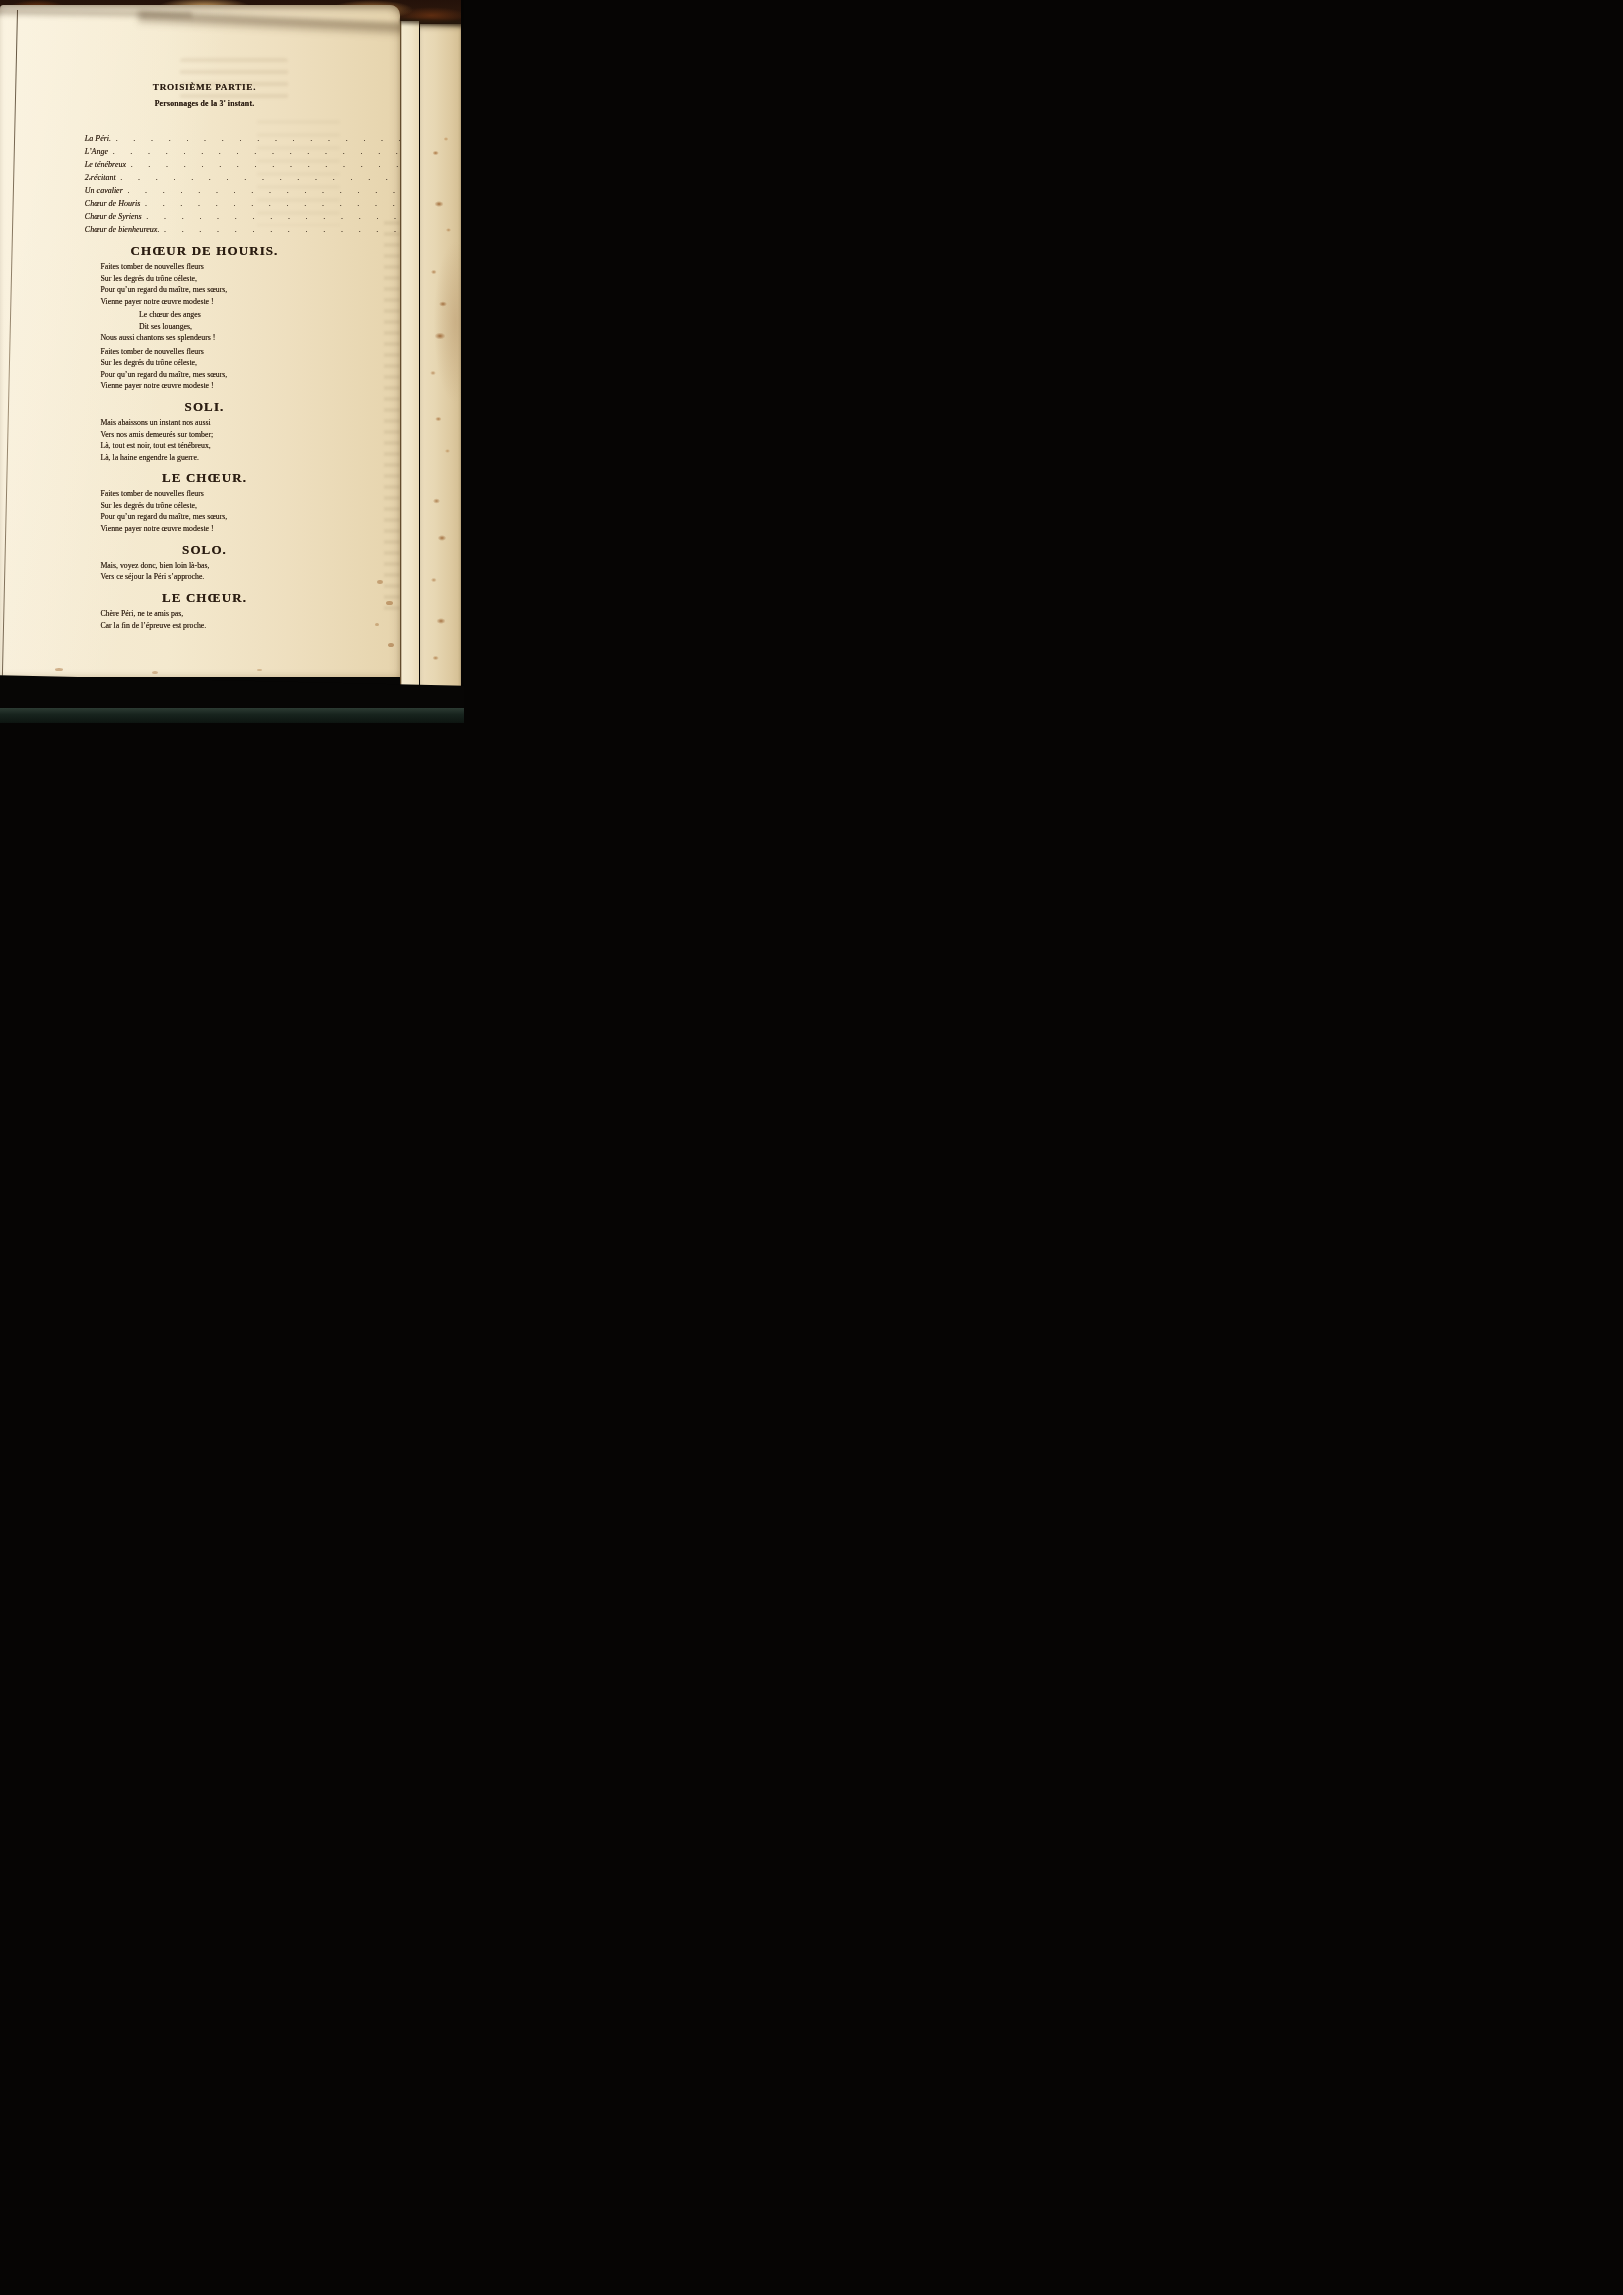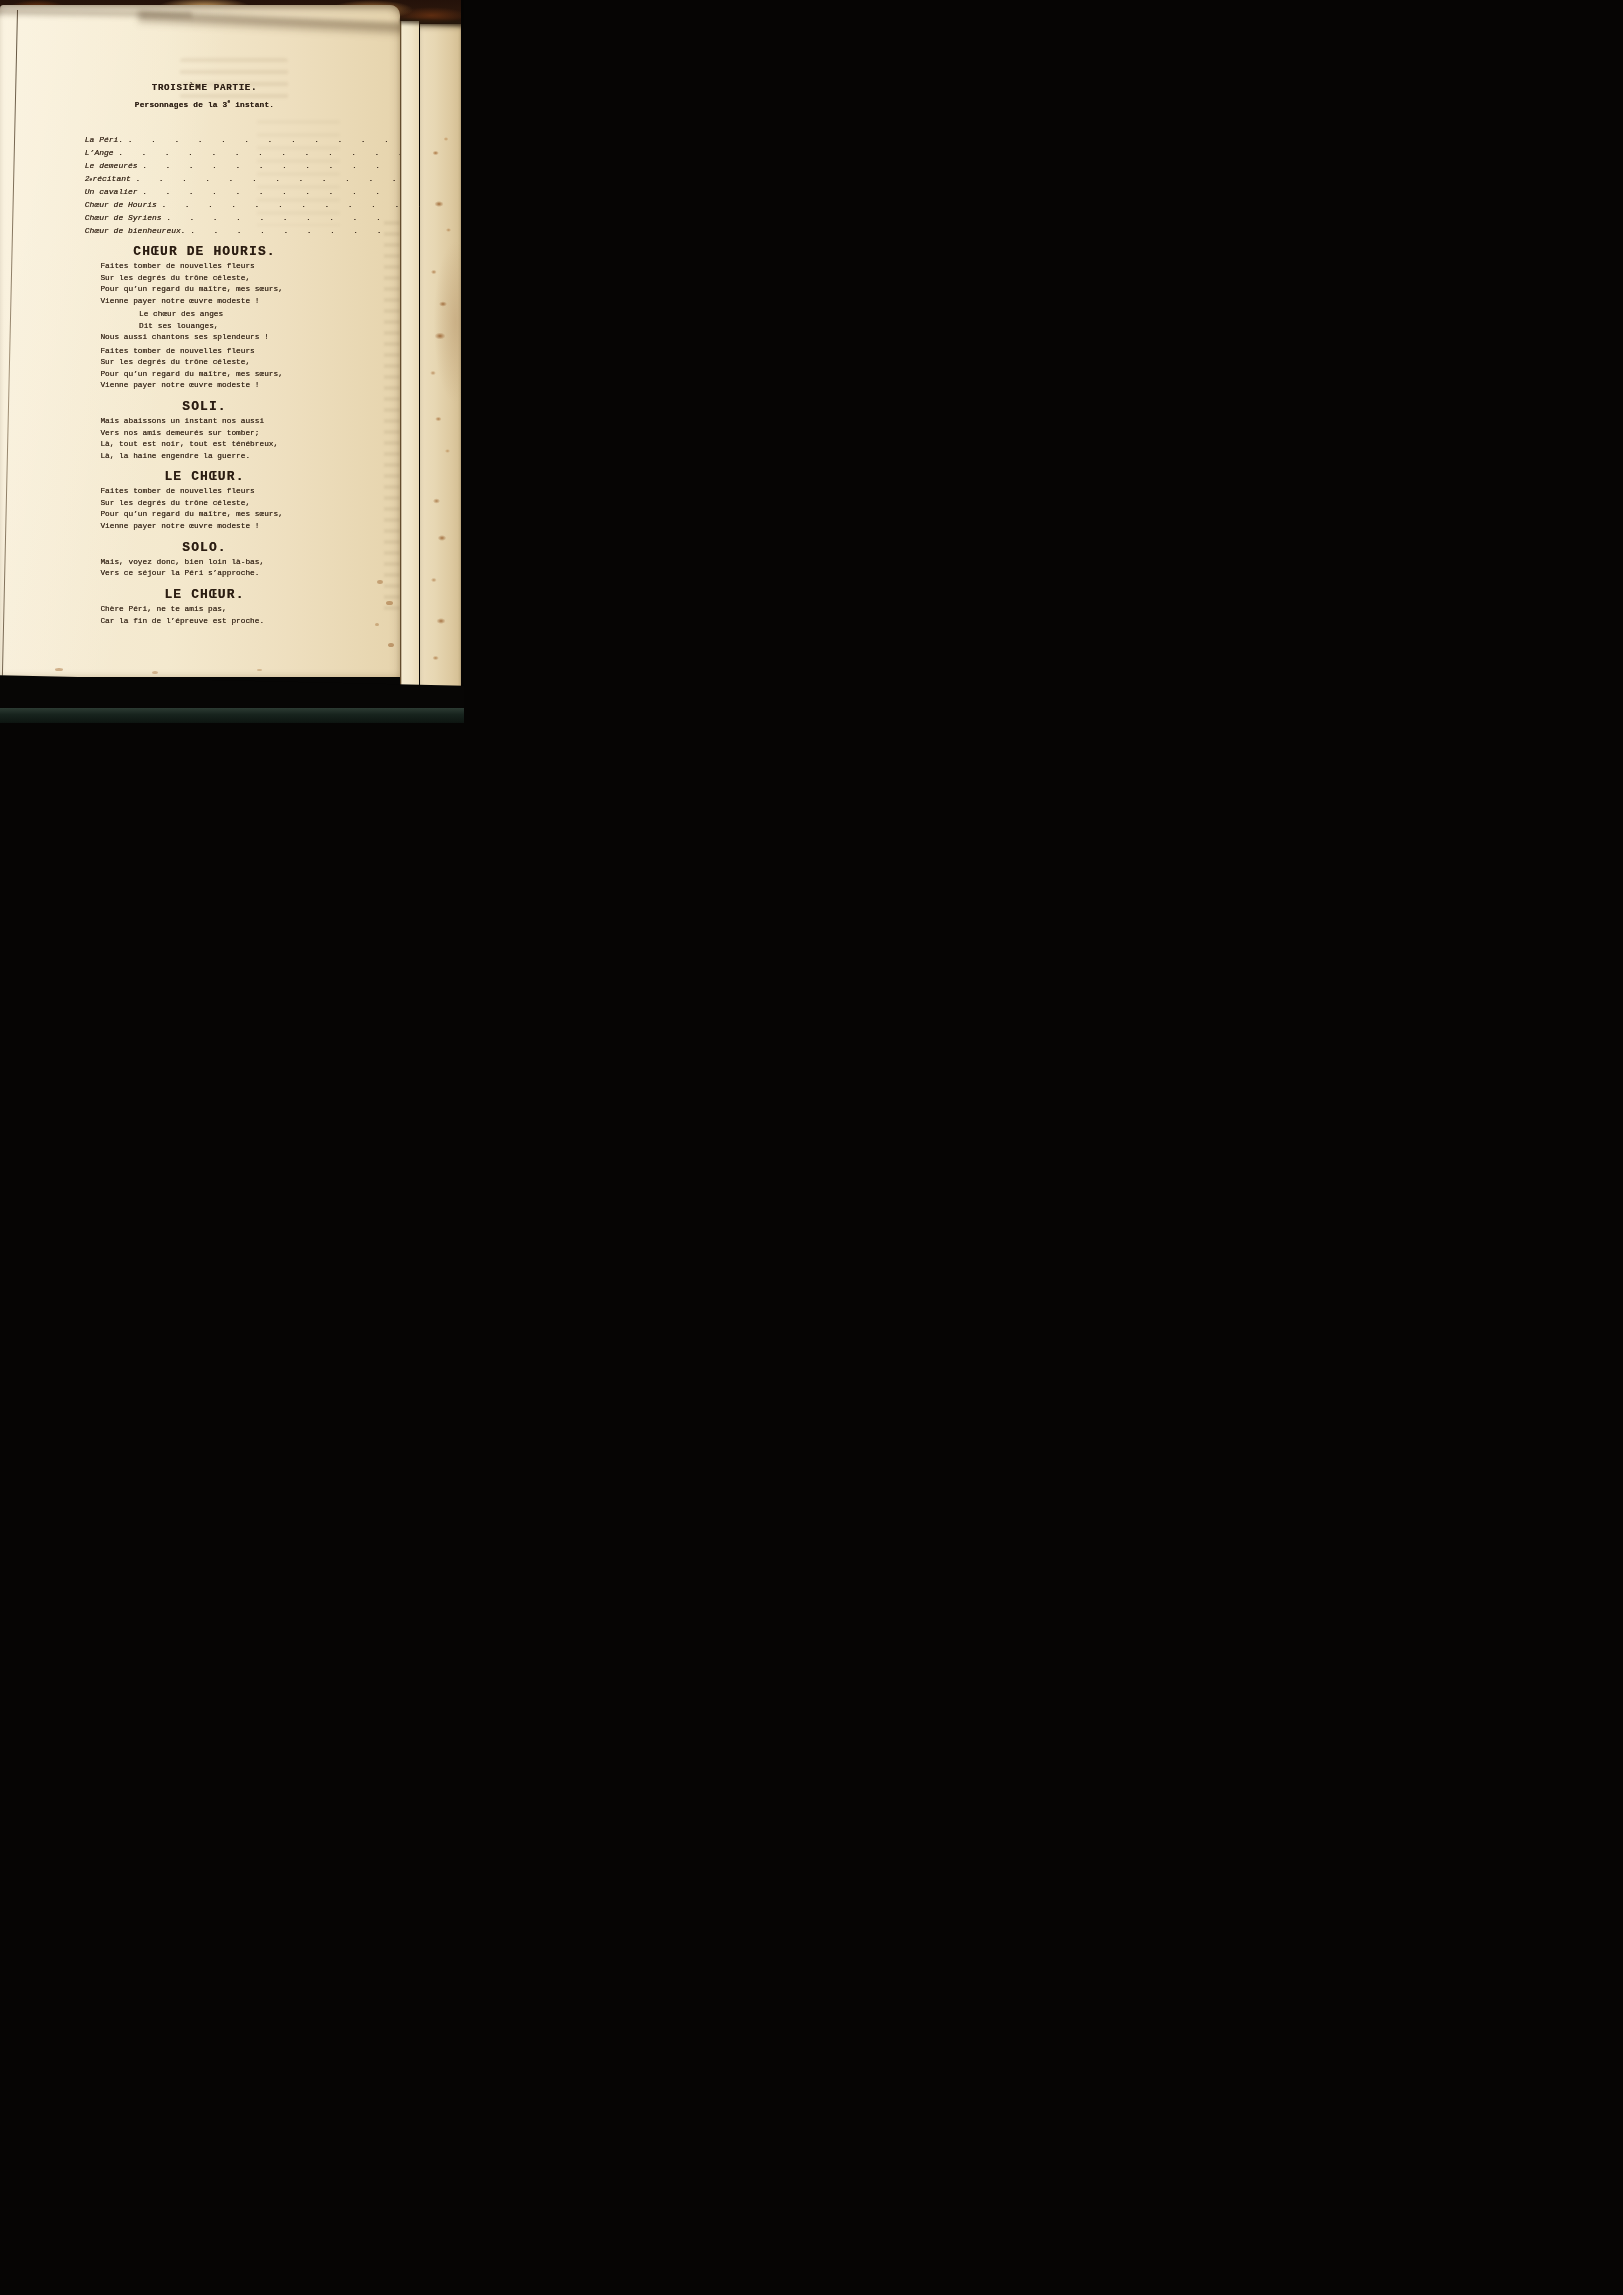--- a/index.html
+++ b/index.html
@@ -1,17 +1,17 @@
 <!DOCTYPE html>
 <html style="font-size:7.3px"><head>
 <meta charset="utf-8">
 <style>
   html,body{margin:0;padding:0;background:#060504;}
   .shot{position:relative;width:464px;height:723px;background:#070605;overflow:hidden;
-        font-family:Liberation Mono, monospace;}
+        font-family:Liberation Serif, serif;}
 
   
   .binding-top{position:absolute;left:0;top:0;width:100%;height:27.5px;
     background:
       radial-gradient(41px 12px at 8% 30%, #7d3d15 0%, rgba(125,61,21,0) 70%),
       radial-gradient(55px 13.8px at 24% 55%, #a85c20 0%, rgba(168,92,32,0) 70%),
       radial-gradient(64px 13px at 44% 25%, #c79a5c 0%, rgba(199,154,92,0) 72%),
       radial-gradient(51px 12px at 62% 60%, #8a4518 0%, rgba(138,69,24,0) 70%),
       radial-gradient(60px 13.8px at 80% 35%, #b5793a 0%, rgba(181,121,58,0) 70%),
       radial-gradient(46px 11px at 93% 55%, #5d2c10 0%, rgba(93,44,16,0) 75%),
@@ -141,21 +141,21 @@
           </div>
 
         <div class="cast-role" style="grid-row:2">
             <span>L’Ange</span>
             <sup></sup>
             <span></span>
             <span class="leader"></span>
           </div>
 
         <div class="cast-role" style="grid-row:3">
-            <span>Le demeurés</span>
+            <span>Le ténébreux</span>
             <sup></sup>
             <span></span>
             <span class="leader"></span>
           </div>
 
         <div class="cast-role" style="grid-row:4">
             <span>2</span>
             <sup>e</sup>
             <span> récitant</span>
             <span class="leader"></span>

